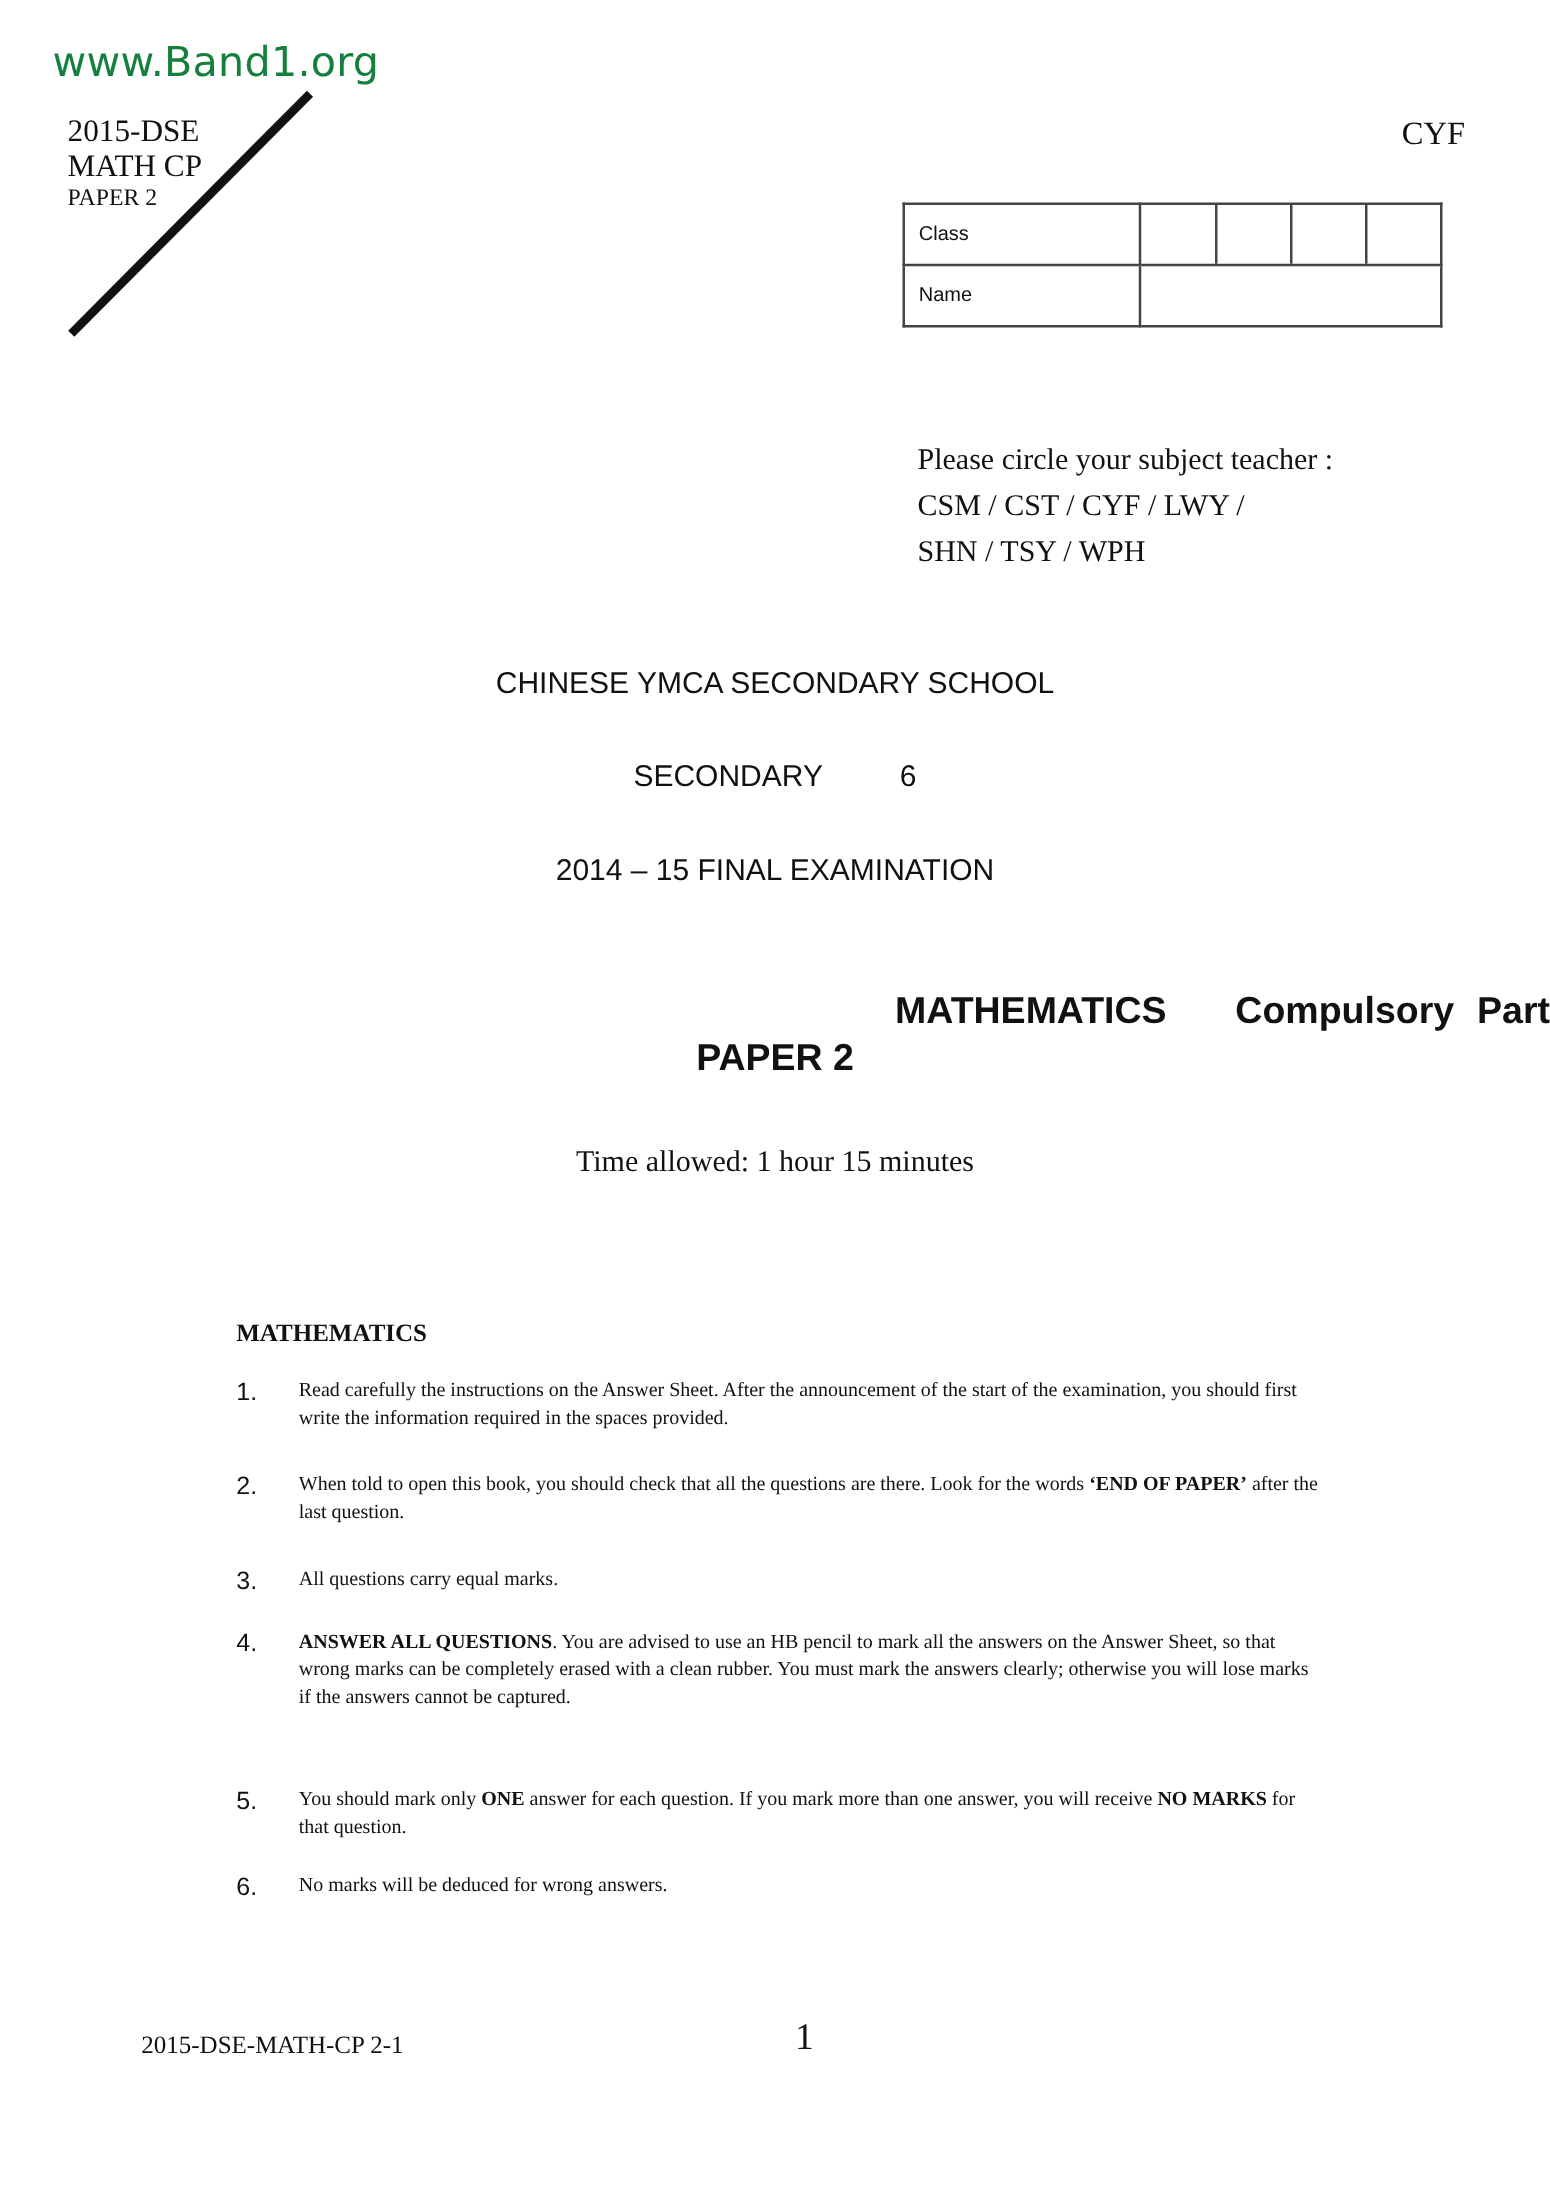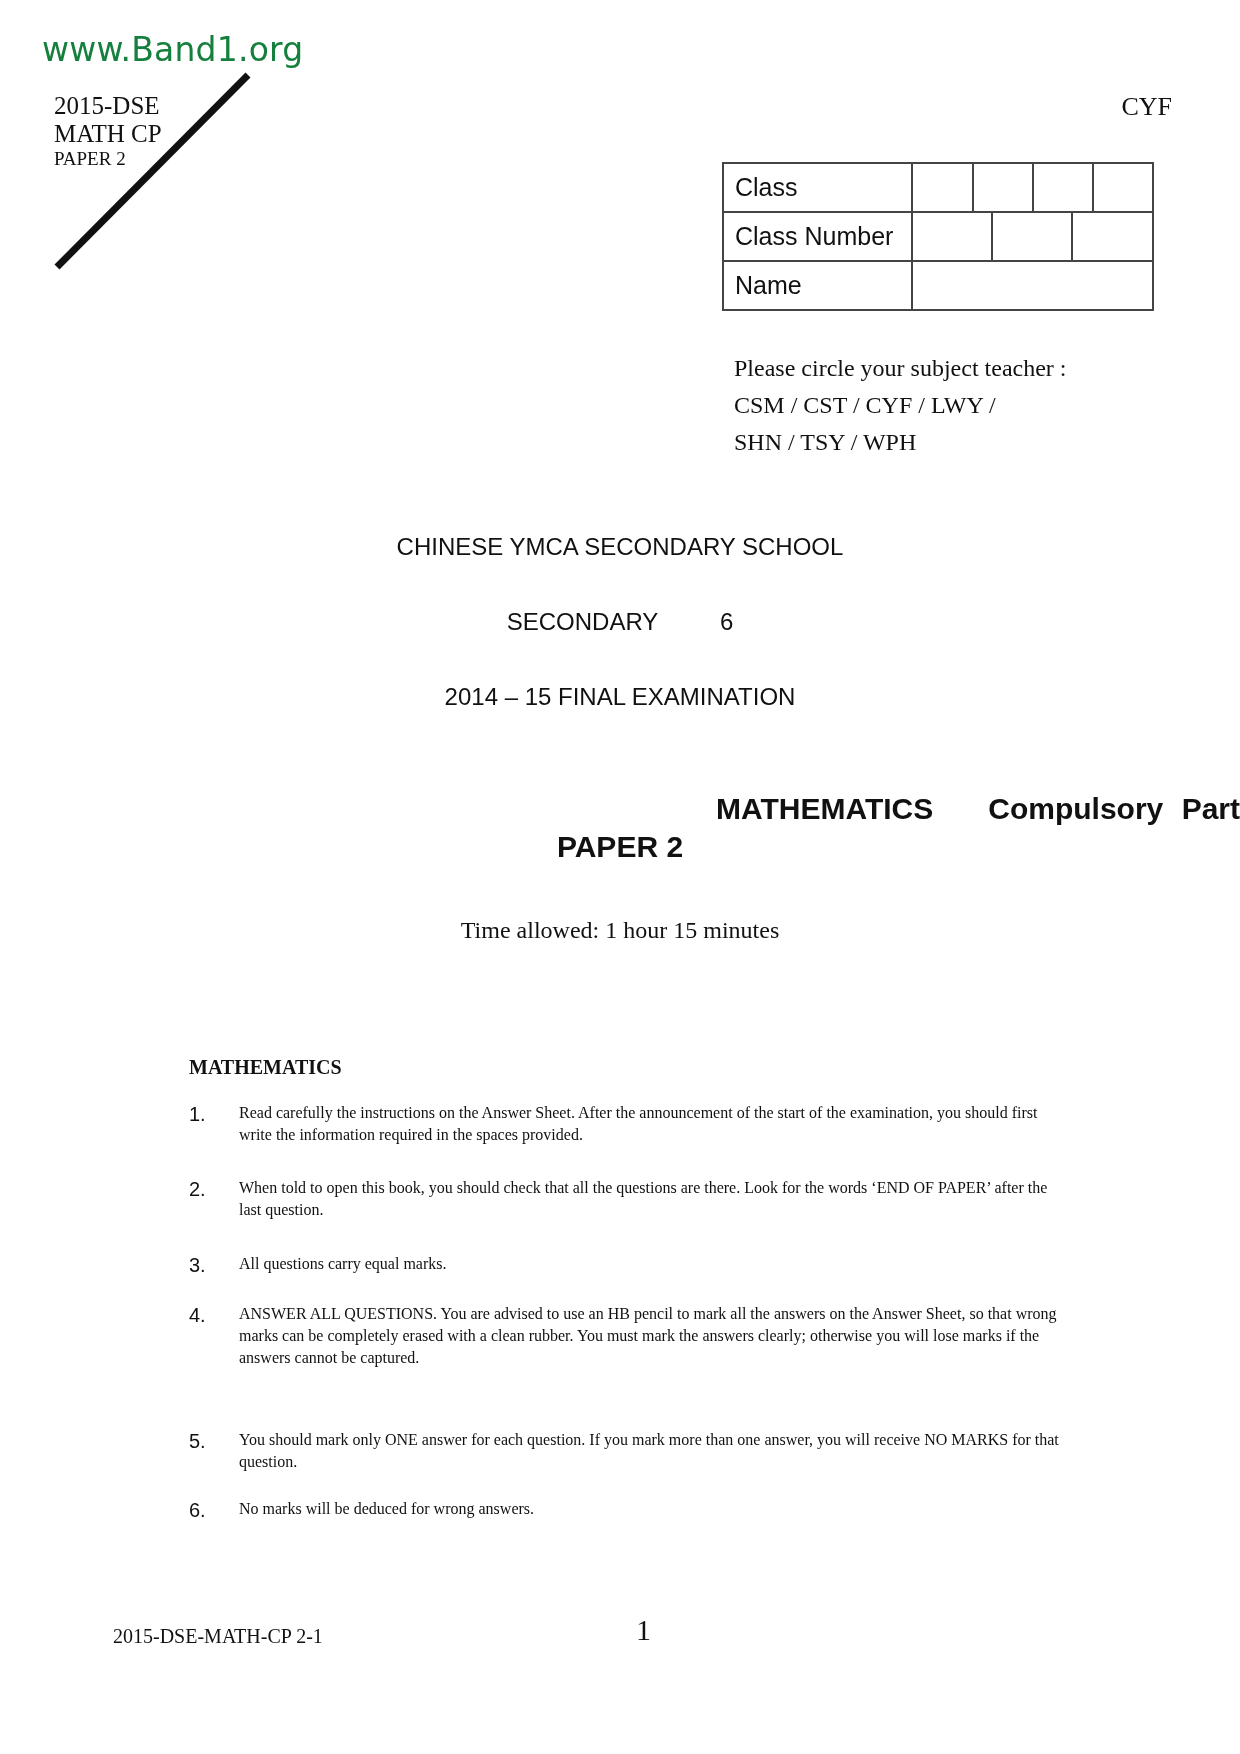--- a/index.html
+++ b/index.html
@@ -10,41 +10,41 @@
 
   #watermark { left:42px; top:30px; font-size:33px; color:#15803d; font-family:"DejaVu Sans", "Liberation Sans", sans-serif; letter-spacing:0.2px; }
   #code-block { left:54px; top:92px; line-height:28px; }
   #code-block .l1, #code-block .l2 { font-size:25px; }
   #code-block .l3 { font-size:19px; line-height:22px; }
   #slash { left:0; top:0; width:300px; height:300px; }
 
   #teacher-code { right:68px; top:92px; font-size:26px; }
 
   #info-table { left:722px; top:162px; border-collapse:collapse; }
-  #info-table td { border:2px solid #444; height:47px; padding:0; font-size:25px; }
+  #info-table td { border:2px solid #444; height:47px; padding:0; font-size:16px; }
   #info-table td.lbl { width:189px; padding-left:11px; box-sizing:border-box; }
   .cells { display:flex; height:100%; }
   .cells div { border-left:2px solid #444; height:100%; }
   .cells div:first-child { border-left:none; }
 
   #teacher-block { left:734px; top:350px; font-size:24px; line-height:37px; }
 
   .center { left:0; width:1240px; text-align:center; }
   #school { top:533px; font-size:24px; }
   #secondary { top:608px; font-size:24px; word-spacing:14px; }
   #exam { top:683px; font-size:24px; }
   #subject { top:792px; font-size:30px; font-weight:bold; word-spacing:10px; }
   #paper { top:830px; font-size:30px; font-weight:bold; }
   #time { top:917px; font-size:24px; }
 
   #instr-heading { left:189px; top:1056px; font-size:20px; font-weight:bold; }
   .item { left:189px; width:870px; display:flex; }
   .item .num { width:50px; font-size:20px; padding-top:1px; }
   .item .txt { width:820px; font-size:16px; line-height:22px; }
-  .item b { font-weight:normal; }
+  .item b { font-weight:bold; }
 
   #footer-code { left:113px; top:1613px; font-size:20px;margin-top:12px; }
   #page-num { left:636px; top:1613px; font-size:30px; }
 </style>
 </head>
 <body>
 
 <div id="watermark" class="abs">www.Band1.org</div>
 
 <svg id="slash" class="abs" viewBox="0 0 300 300">
@@ -62,30 +62,20 @@
 <table id="info-table" class="abs sans">
   <tbody>
       <tr>
     <td class="lbl">Class</td>
     <td style="width:237px;">
       <div class="cells">
         <div style="width:59px;"></div>
         <div style="width:58px;"></div>
         <div style="width:58px;"></div>
         <div style="width:58px;"></div>
-      </div>
-    </td>
-  </tr>
-  <tr>
-    <td class="lbl">Class Number</td>
-    <td>
-      <div class="cells">
-        <div style="width:78px;"></div>
-        <div style="width:78px;"></div>
-        <div style="width:77px;"></div>
       </div>
     </td>
   </tr>
   <tr>
     <td class="lbl">Name</td>
     <td></td>
   </tr>
 </tbody>
   </table>
 

